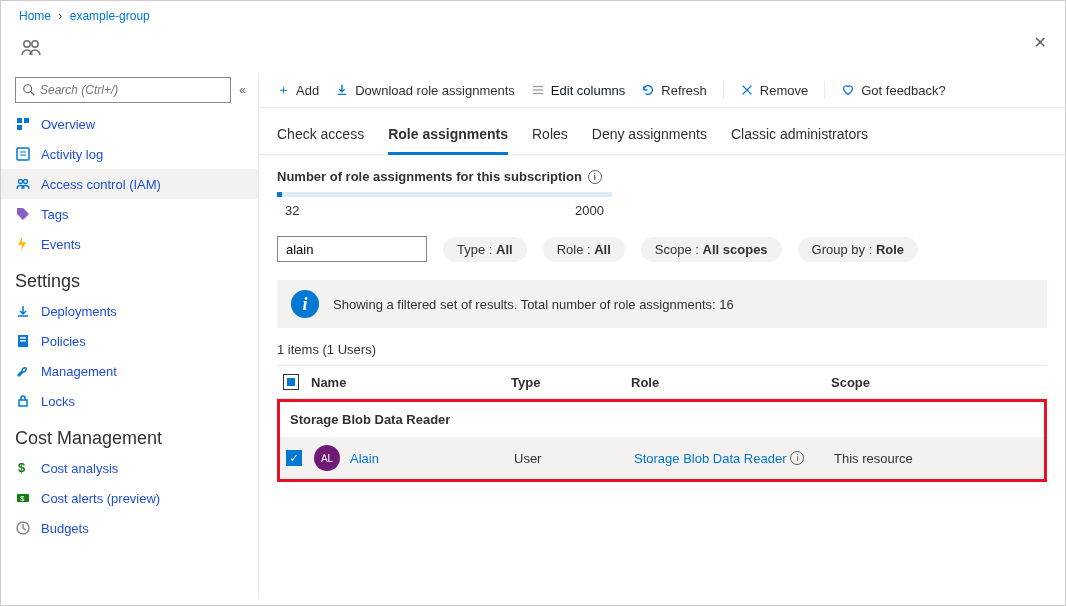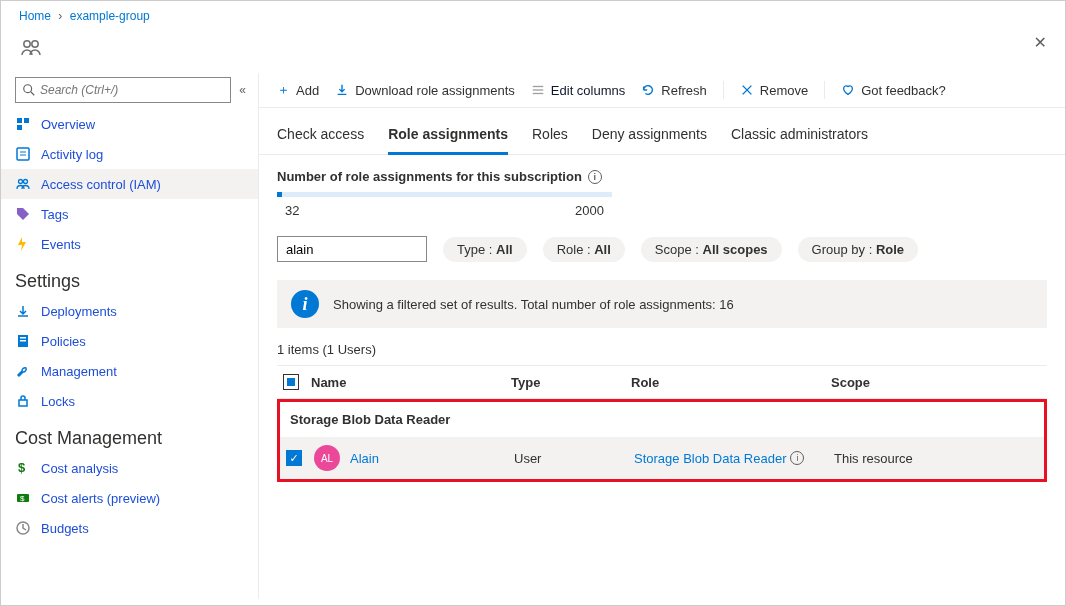--- a/index.html
+++ b/index.html
@@ -73,21 +73,21 @@
   .chk-box { width: 16px; height: 16px; border: 1px solid #323130; display: inline-flex; align-items: center; justify-content: center; }
   .chk-box.part::after { content: ""; width: 8px; height: 8px; background: #0078d4; }
   .chk-box.checked { background: #0078d4; border-color: #0078d4; }
   .chk-box.checked::after { content: "✓"; color: #fff; font-size: 11px; }
 
   .highlight-box { border: 3px solid #e81123; margin-top: 0px; }
 
   .group-row { padding: 10px 10px; font-weight: 600; font-size: 13px; }
   .data-row { display: flex; align-items: center; background: #f3f2f1; padding: 8px 6px; }
   .data-row .chk { width: 28px; }
-  .avatar { width: 26px; height: 26px; border-radius: 50%; background: #ec4899; color: #fff; font-size: 10px; display: flex; align-items: center; justify-content: center; margin-right: 10px; }
+  .avatar { width: 26px; height: 26px; border-radius: 50%; background: #701a75; color: #fff; font-size: 10px; display: flex; align-items: center; justify-content: center; margin-right: 10px; }
   .name-cell { display: flex; align-items: center; flex: 0 0 200px; }
   .name-cell .link { color: #0078d4; cursor: pointer; }
   .type-cell { flex: 0 0 120px; }
   .role-cell { flex: 0 0 200px; color: #0078d4; cursor: pointer; display: flex; align-items: center; gap: 4px; }
   .scope-cell { flex: 1; }
 
   .info-circ { width: 14px; height: 14px; border: 1px solid #605e5c; border-radius: 50%; display: inline-flex; align-items: center; justify-content: center; font-size: 9px; color: #605e5c; }
 </style>
 </head>
 <body>

